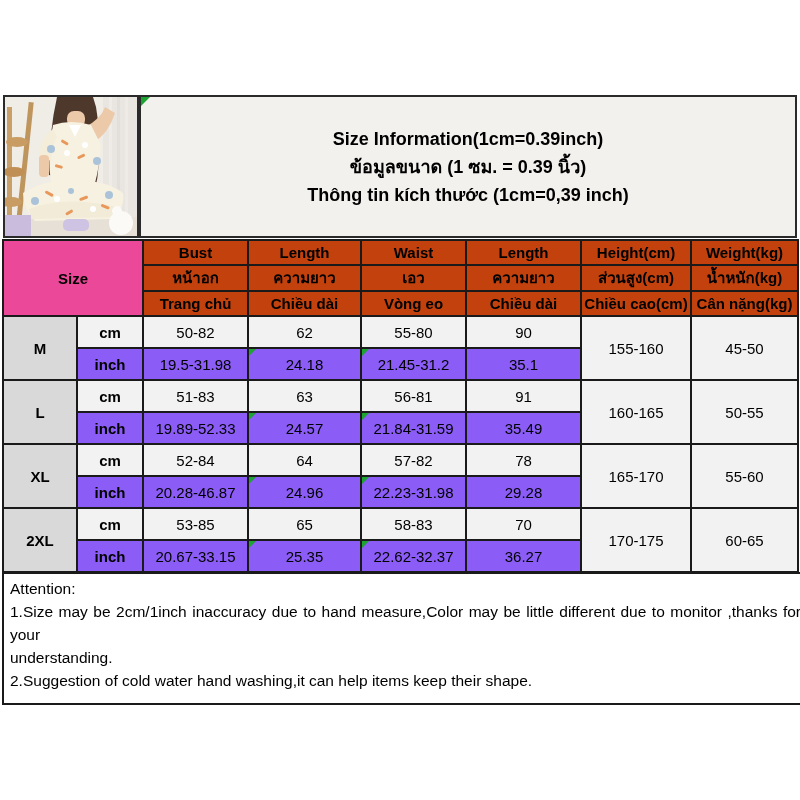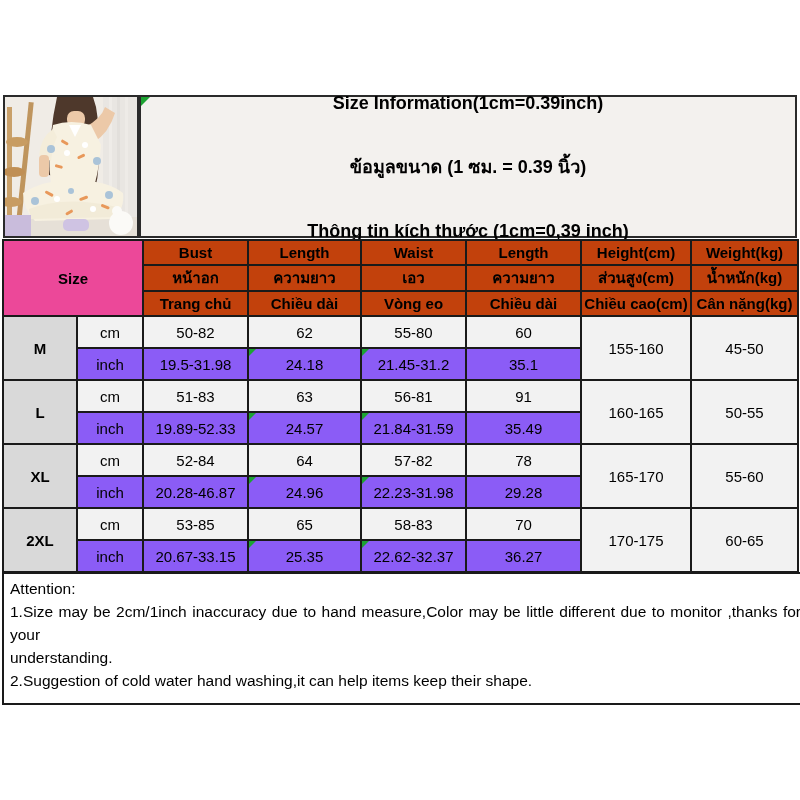--- a/index.html
+++ b/index.html
@@ -11,21 +11,21 @@
   
   .photo{
     position:absolute;left:3px;top:95px;width:132px;height:139px;
     border:2px solid #2a2a2a;background:#efeae3;overflow:hidden;
   }
   
   .title-box{
     position:absolute;left:139px;top:95px;width:654px;height:139px;
     border:2px solid #2a2a2a;background:#f3f1ee;
     display:flex;flex-direction:column;justify-content:center;align-items:center;
-    text-align:center;font-weight:bold;font-size:18px;line-height:28px;gap:36px;
+    text-align:center;font-weight:bold;font-size:18px;line-height:28px;
   }
   .corner-tri{
     position:absolute;left:0;top:0;width:0;height:0;
     border-top:9px solid #1ca332;border-right:9px solid transparent;
   }
   .cell-tri{
     position:absolute;left:0;top:0;width:0;height:0;
     border-top:7px solid #1ca332;border-right:7px solid transparent;
   }
   
@@ -34,21 +34,21 @@
   }
   .size-table td,.size-table th{
     border:2px solid #1a1a1a;padding:0;text-align:center;vertical-align:middle;
     font-size:15px;overflow:hidden;white-space:nowrap;position:relative;
   }
   .size-table tr.hr{height:25px;}
   .size-table tr.dr{height:32px;}
   .h{background:#c2410c;font-weight:bold;}
   .szbig{background:#ec4899;font-weight:bold;font-size:29px;}
   .szlbl{background:#d9d9d9;font-weight:bold;font-size:16px;}
-  .unit{font-weight:normal;}
+  .unit{font-weight:bold;}
   .gray{background:#f2f2f2;}
   .white{background:#8b5cf6;}
   .thinb{border-bottom-width:1px;}
   .thint{border-top-width:1px;}
   
   .attention{
     position:absolute;left:2px;top:572px;width:791px;height:126px;
     border:2px solid #1a1a1a;background:#fff;
     padding:3px 6px 0 6px;font-size:15.5px;line-height:23px;
   }
@@ -163,21 +163,21 @@
     <th class="h">Chiều cao(cm)</th>
     <th class="h">Cân nặng(kg)</th>
   </tr>
 
   <tr class="dr">
     <td class="szlbl" rowspan="2">M</td>
     <td class="gray unit thinb">cm</td>
     <td class="gray thinb">50-82</td>
     <td class="gray thinb">62</td>
     <td class="gray thinb">55-80</td>
-    <td class="gray thinb">60</td>
+    <td class="gray thinb">90</td>
     <td class="gray" rowspan="2">155-160</td>
     <td class="gray" rowspan="2">45-50</td>
   </tr>
   <tr class="dr">
     <td class="white unit thint">inch</td>
     <td class="white thint">19.5-31.98</td>
     <td class="white thint"><span class="cell-tri"></span><span>24.18</span></td>
     <td class="white thint"><span class="cell-tri"></span><span>21.45-31.2</span></td>
     <td class="white thint">35.1</td>
   </tr>

